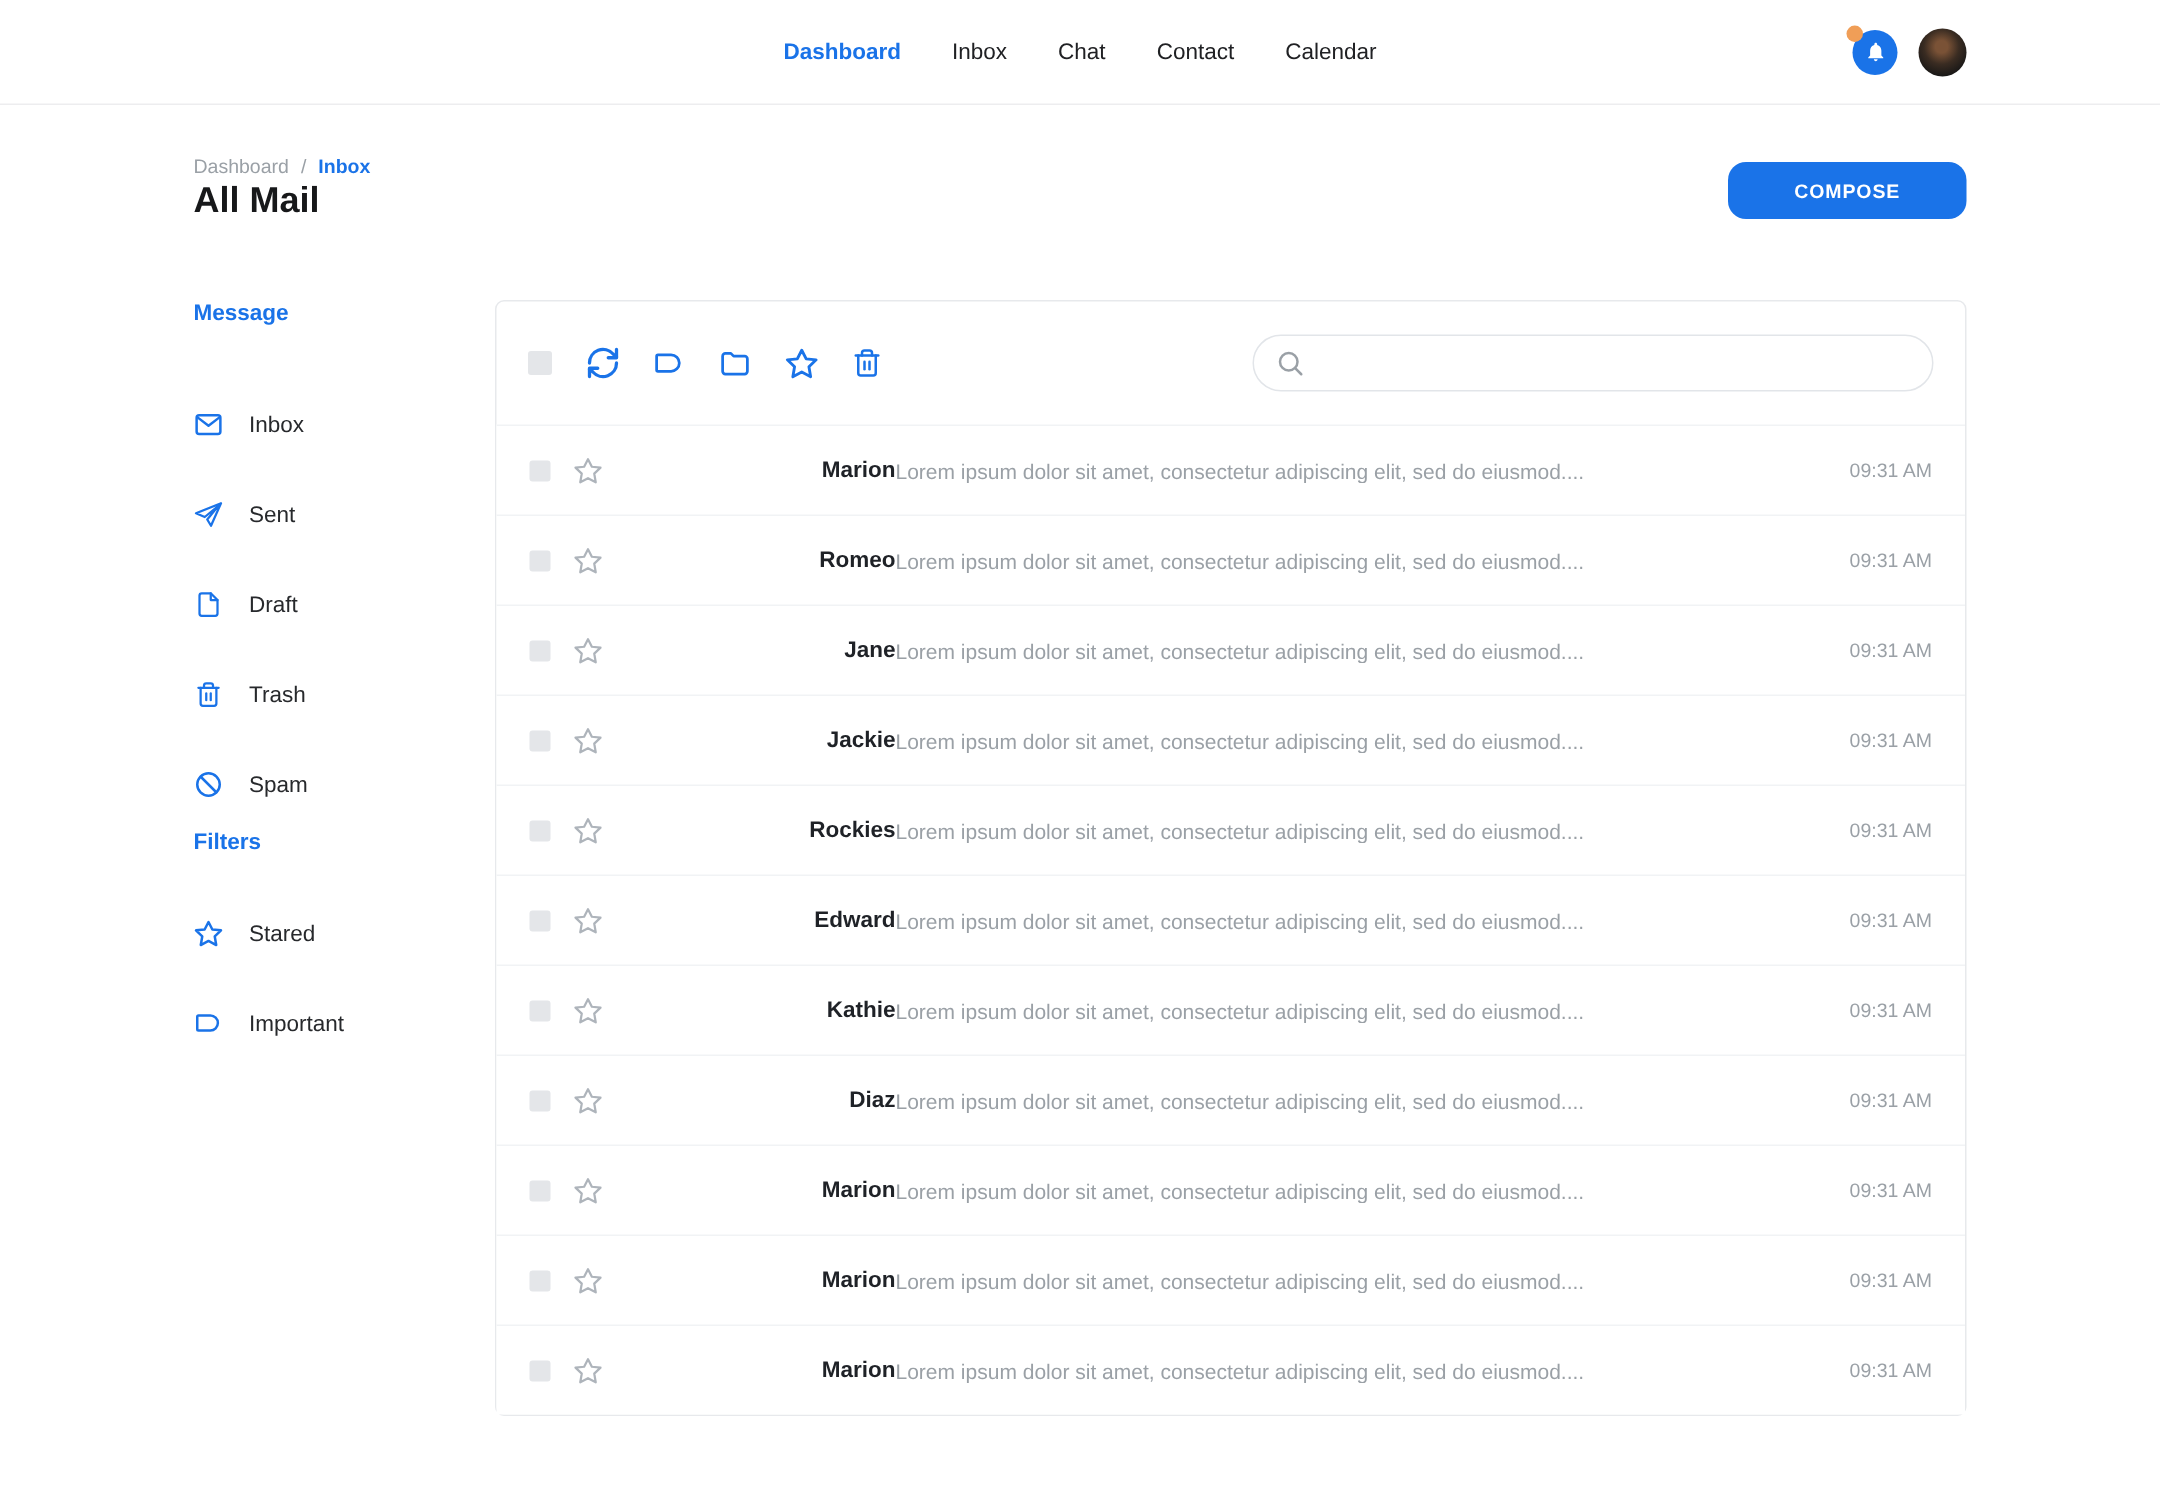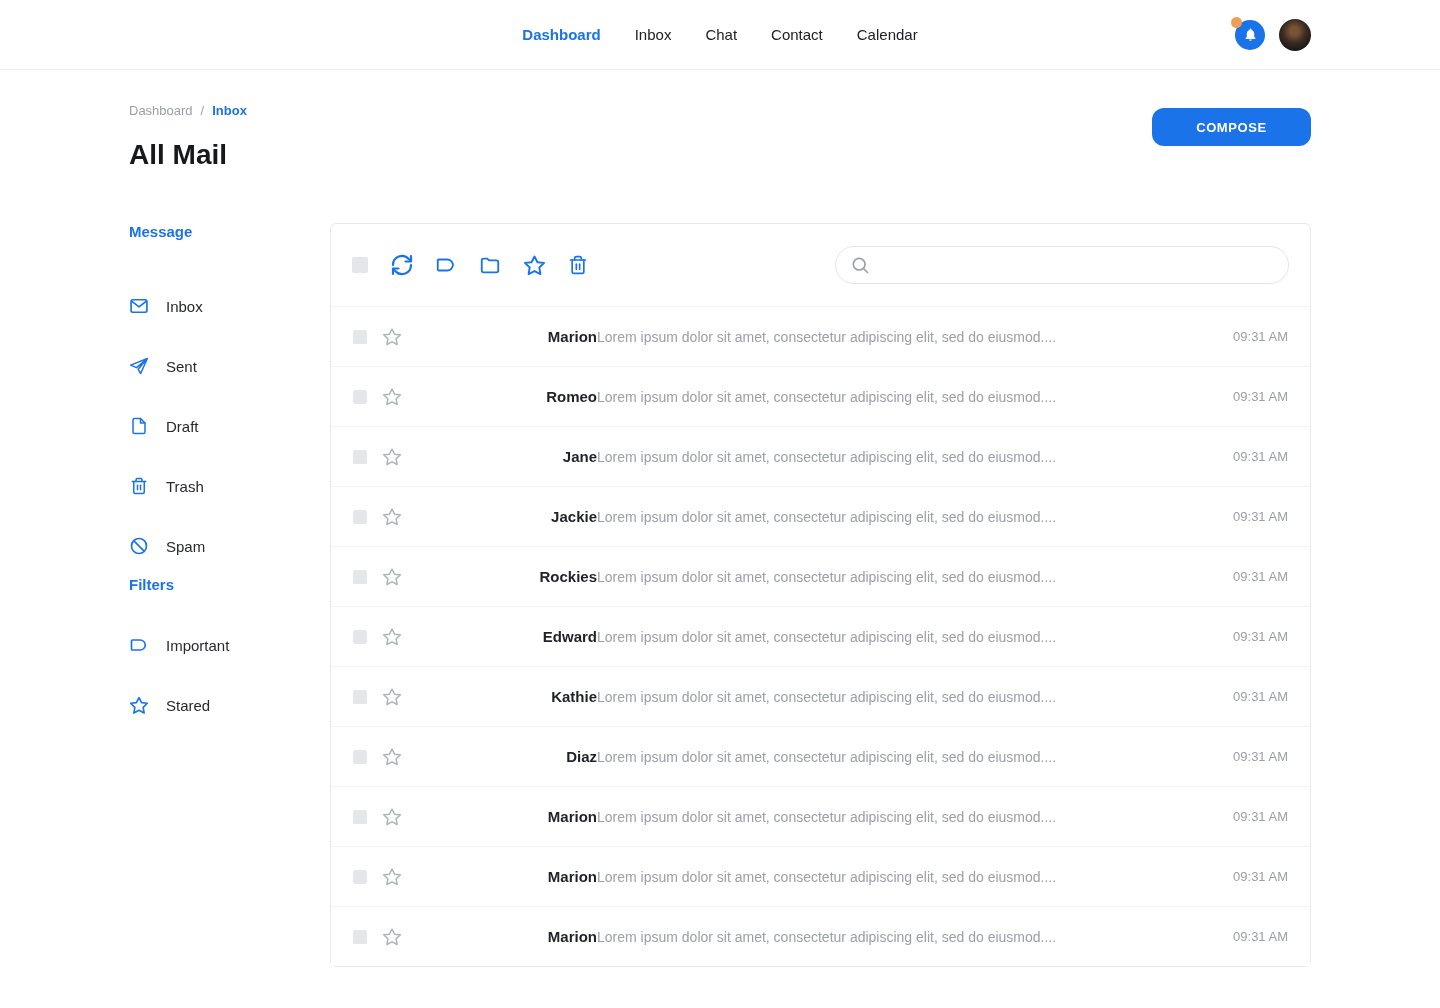--- a/index.html
+++ b/index.html
@@ -66,21 +66,21 @@
   .page-head {
     margin-top: 33px;
     display: flex;
     justify-content: space-between;
     align-items: flex-start;
   }
   .crumbs { font-size: 13px; display: flex; gap: 8px; align-items: center; }
   .crumb-parent { color: #9aa0a6; cursor: pointer; }
   .crumb-sep { color: #9aa0a6; }
   .crumb-current { color: #1a73e8; font-weight: 600; cursor: pointer; }
-  .page-title { margin-top: 21px; font-size: 28px; font-weight: 700; color: #17181a; }
+  .page-title { margin-top: 2px; font-size: 24px; font-weight: 700; color: #17181a; }
   .compose-btn {
     margin-top: 5px;
     width: 159px; height: 38px;
     background: #1a73e8;
     color: #fff;
     border: none; border-radius: 12px;
     font-family: "Liberation Sans", sans-serif;
     font-size: 13px; font-weight: 700;
     letter-spacing: 0.6px;
     cursor: pointer;
@@ -284,33 +284,33 @@
                 </svg>
             </span>
             <span class="side-label">Spam</span>
           </li>
         </ul>
 
         <div class="side-title filters-title">Filters</div>
         <ul class="side-list filters-list">
           <li class="side-item">
             <span class="icn">
+              <svg width="21" height="21" viewBox="0 0 24 24" fill="none" stroke-width="2" stroke-linejoin="round">
+                  <polygon points="12 2.6 15.09 8.6 22 9.27 17 14.14 18.18 21.02 12 17.77 5.82 21.02 7 14.14 2 9.27 8.91 8.6"></polygon>
+                </svg>
+            </span>
+            <span class="side-label">Stared</span>
+          </li>
+          <li class="side-item">
+            <span class="icn">
               <svg width="20" height="20" viewBox="0 0 24 24" fill="none" stroke-width="2" stroke-linejoin="round">
                   <path d="M4 6h9.5a6 6 0 0 1 0 12H4a1 1 0 0 1-1-1V7a1 1 0 0 1 1-1z"></path>
                 </svg>
             </span>
             <span class="side-label">Important</span>
-          </li>
-          <li class="side-item">
-            <span class="icn">
-              <svg width="21" height="21" viewBox="0 0 24 24" fill="none" stroke-width="2" stroke-linejoin="round">
-                  <polygon points="12 2.6 15.09 8.6 22 9.27 17 14.14 18.18 21.02 12 17.77 5.82 21.02 7 14.14 2 9.27 8.91 8.6"></polygon>
-                </svg>
-            </span>
-            <span class="side-label">Stared</span>
           </li>
         </ul>
       </aside>
 
       <section class="mail-panel">
 
         <div class="mail-toolbar">
           <span class="select-all"></span>
           <div class="tool-icons">
             <span class="tool-btn">

